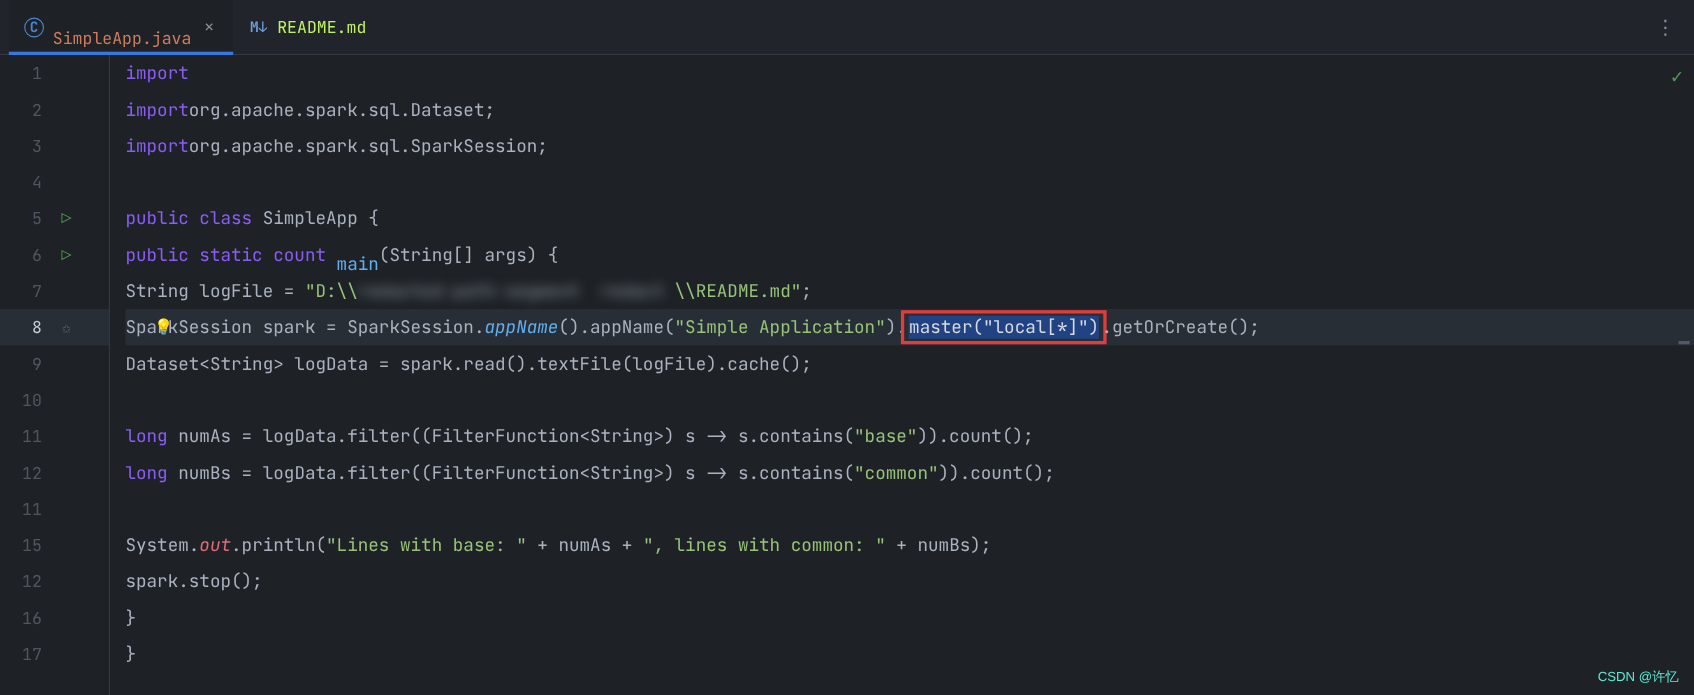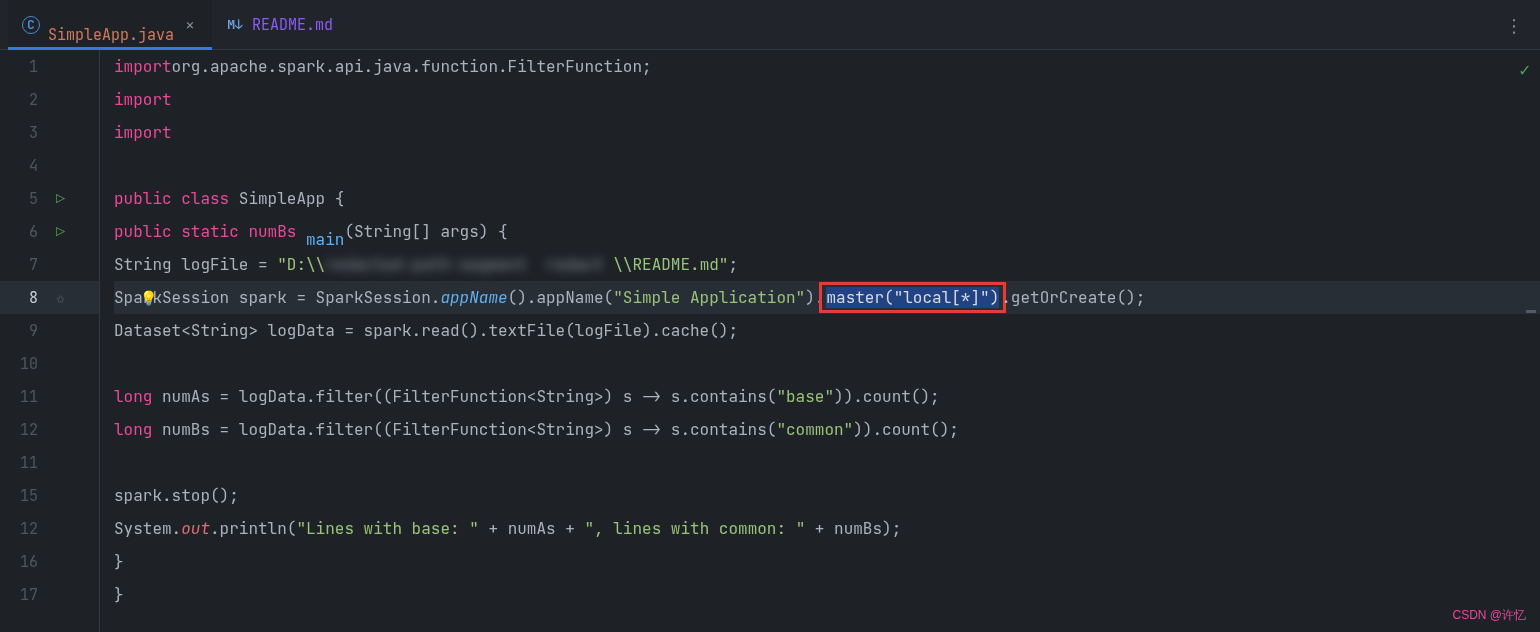--- a/index.html
+++ b/index.html
@@ -43,21 +43,21 @@
   }
   .tab .file-icon {
     width: 18px; height: 18px;
     display: inline-flex;
     align-items: center;
     justify-content: center;
     font-size: 13px;
     font-weight: bold;
   }
   .tab.active .filename { color: #d27b5b; margin-top: 20px; }
-  .tab .filename { color: #8b5cf6; font-size: 15px; }
+  .tab .filename { color: #bef264; font-size: 15px; }
   .tab .close-x {
     width: 16px; height:16px; display:flex;align-items:center;justify-content:center;
     color:#8a919d; font-size:14px;
   }
   .tab .md-icon { color:#6ea0e0; font-weight:bold; font-size:13px;}
   .kebab {
     position: absolute;
     right: 16px;
     top: 50%;
     transform: translateY(-50%);
@@ -124,25 +124,25 @@
   .scroll-marker {
     position:absolute;
     right:4px;
     width:10px; height:3px;
     background:#5f6674;
   }
   .watermark {
     position:absolute;
     right:14px; bottom:8px;
     font-size:12px;
-    color:#ec4899;
+    color:#5eead4;
     font-family: sans-serif;
   }
   
-  .kw { color:#ec4899; }
+  .kw { color:#8b5cf6; }
   .mtd { color:#61afef;margin-top:15px; }
   .mtdi { color:#61afef; font-style:italic; }
   .str { color:#98c379; }
   .id { color:#abb2bf; }
   .field { color:#e06c75; font-style:italic;}
   .punc { color:#abb2bf; }
   .sel {
     background:#214283;
     color:#d7dae0;
     position:relative;
@@ -195,33 +195,33 @@
     <div class="line"><span class="num">11</span></div>
     <div class="line"><span class="num">12</span></div>
     <div class="line"><span class="num">11</span></div>
     <div class="line"><span class="num">15</span></div>
     <div class="line"><span class="num">12</span></div>
     <div class="line"><span class="num">16</span></div>
     <div class="line"><span class="num">17</span></div>
   </div>
 
   <div class="code-area">
-    <div class="line"><span class="kw">import</span> <span class="id">org.apache.spark.api.java.function.FilterFunction;</span></div>
     <div class="line"><span class="kw">import</span> </div>
-    <div class="line"><span class="kw">import</span> </div>
+    <div class="line"><span class="kw">import</span> <span class="id">org.apache.spark.sql.Dataset;</span></div>
+    <div class="line"><span class="kw">import</span> <span class="id">org.apache.spark.sql.SparkSession;</span></div>
     <div class="line"></div>
     <div class="line"><span class="kw">public </span><span class="kw">class </span><span class="id">SimpleApp </span><span class="punc">{</span></div>
-    <div class="line">    <span class="kw">public </span><span class="kw">static </span><span class="kw">numBs </span><span class="mtd">main</span><span class="id">(String[] args) {</span></div>
+    <div class="line">    <span class="kw">public </span><span class="kw">static </span><span class="kw">count </span><span class="mtd">main</span><span class="id">(String[] args) {</span></div>
     <div class="line">        <span class="id">String logFile = </span><span class="str">"D:\\</span><span class="blur">redacted-path-segment  </span><span class="blur">redact </span><span class="str">\\README.md"</span><span class="punc">;</span></div>
     <div class="line current"><span class="bulb">💡</span>        <span class="id">SparkSession spark = SparkSession.</span><span class="mtdi">appName</span><span class="id">().appName(</span><span class="str">"Simple Application"</span><span class="id">).</span><span class="redbox"><span class="sel">master("local[*]")</span></span><span class="id">.getOrCreate();</span></div>
     <div class="line">        <span class="id">Dataset&lt;String&gt; logData = spark.read().textFile(logFile).cache();</span></div>
     <div class="line"></div>
     <div class="line">        <span class="kw">long </span><span class="id">numAs = logData.filter((FilterFunction&lt;String&gt;) s -&gt; s.contains(</span><span class="str">"base"</span><span class="id">)).count();</span></div>
     <div class="line">        <span class="kw">long </span><span class="id">numBs = logData.filter((FilterFunction&lt;String&gt;) s -&gt; s.contains(</span><span class="str">"common"</span><span class="id">)).count();</span></div>
     <div class="line"></div>
+    <div class="line">        <span class="id">System.</span><span class="field">out</span><span class="id">.println(</span><span class="str">"Lines with base: "</span><span class="id"> + numAs + </span><span class="str">", lines with common: "</span><span class="id"> + numBs);</span></div>
     <div class="line">        <span class="id">spark.stop();</span></div>
-    <div class="line">        <span class="id">System.</span><span class="field">out</span><span class="id">.println(</span><span class="str">"Lines with base: "</span><span class="id"> + numAs + </span><span class="str">", lines with common: "</span><span class="id"> + numBs);</span></div>
     <div class="line">    <span class="punc">}</span></div>
     <div class="line"><span class="punc">}</span></div>
   </div>
 </div>
 
 <div class="watermark">CSDN @许忆</div>
 
 </body></html>

